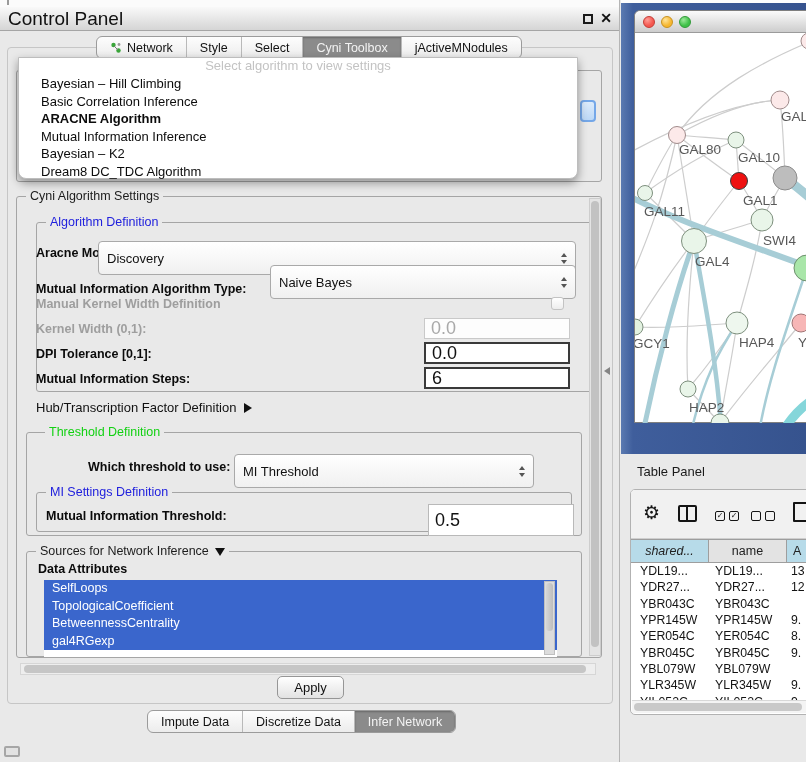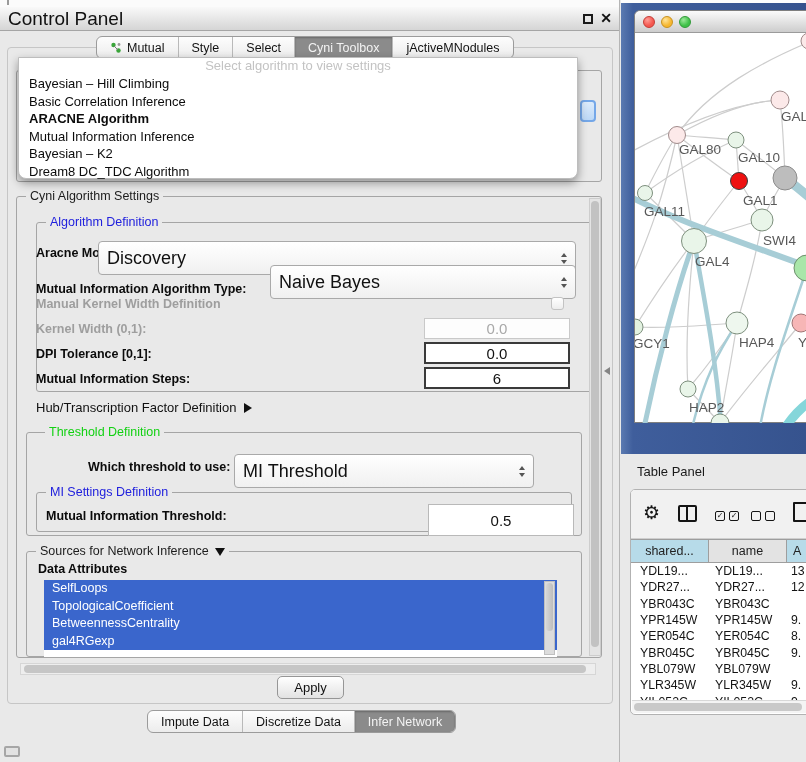--- a/index.html
+++ b/index.html
@@ -36,27 +36,27 @@
   
   #frag-box { left:16px; top:70px; width:586px; height:112px; }
   #frag-combo { position:absolute; left:40px; top:146px; width:536px; height:30px; border:1px solid #ababab; border-radius:6px; background:#f4f4f4; z-index:2; }
   #frag-spin { position:absolute; left:580px; top:100px; width:16px; height:22px; border:2px solid #74a7e8; border-radius:4px;
     background:linear-gradient(#dcebfb,#bcd8f6); z-index:2; }
 
   
   .lbl { position:absolute; font-size:12.5px; font-weight:700; color:#0b0b0b; white-space:nowrap; z-index:3; }
   .lbl.dim { color:#9e9e9e; }
   .plain { position:absolute; font-size:13px; color:#111; white-space:nowrap; z-index:3; }
-  .combo { position:absolute; display:flex; align-items:center; padding:16px 8px; font-size:18px; color:#111;
+  .combo { position:absolute; display:flex; align-items:center; padding:16px 8px; font-size:13px; color:#111;
     background:linear-gradient(#ffffff,#f0f0f0); border:1px solid #a9a9a9; border-radius:4px; z-index:3; }
   .spin { display:flex; flex-direction:column; gap:3px; margin-left:auto; }
   .spin i { width:0; height:0; border-left:3.5px solid transparent; border-right:3.5px solid transparent; }
   .spin .up { border-bottom:4.5px solid #555; }
   .spin .dn { border-top:4.5px solid #555; }
-  input.field { position:absolute; text-align:center; font-family:"Liberation Sans",sans-serif; font-size:15px; padding:8px 6px;
+  input.field { position:absolute; text-align:left; font-family:"Liberation Sans",sans-serif; font-size:18px; padding:8px 6px;
     background:#fff; border:1px solid #b9b9b9; color:#111; z-index:3; }
   input.field.foc { border:2px solid #3a3a3a; }
   input.field.dis { border:1px solid #c9c9c9; color:#a9a9a9; background:#fdfdfd; }
   #manual-kernel-checkbox { position:absolute; left:551px; top:297px; width:13px; height:13px; border:1px solid #c3c3c3; border-radius:3px;
     background:linear-gradient(#fff,#ededed); z-index:3; }
   .tri-right { display:inline-block; width:0; height:0; border-top:5px solid transparent; border-bottom:5px solid transparent;
     border-left:8px solid #111; margin-left:8px; vertical-align:-1px; }
   .tri-down { display:inline-block; width:0; height:0; border-left:5px solid transparent; border-right:5px solid transparent;
     border-top:8px solid #111; margin-left:6px; vertical-align:-1px; }
 
@@ -72,21 +72,21 @@
   #hscroll { position:absolute; left:20px; top:663px; width:576px; height:12px; background:#eeeeee; border:1px solid #d6d6d6; z-index:3; }
   #hthumb { position:absolute; left:3px; top:1px; width:562px; height:8px; background:#c6c6c6; border-radius:5px; }
 
   #apply-btn { position:absolute; left:277px; top:676px; width:67px; height:23px; border:1px solid #969696; border-radius:5px;
     background:linear-gradient(#ffffff,#e2e2e2); font-size:13px; color:#111; text-align:center; line-height:21px; z-index:3; }
 
   
   #dd-overlay { position:absolute; left:18px; top:57px; width:560px; height:122px; background:#fff;
     border:1px solid #bdbdbd; border-radius:0 0 8px 8px; box-shadow:0 4px 10px rgba(0,0,0,.38); z-index:6; }
   #dd-placeholder { height:17px; text-align:center; font-size:13px; color:#c3c3c3; line-height:16px; }
-  .dd-item { height:17.5px; line-height:17.5px; padding-left:10px; font-size:13px; color:#0c0c0c; white-space:nowrap; }
+  .dd-item { height:17.5px; line-height:17.5px; padding-left:22px; font-size:13px; color:#0c0c0c; white-space:nowrap; }
   .dd-item.sel { font-weight:700; }
 
   #split-arrow { position:absolute; left:604px; top:367px; width:0; height:0; border-top:4px solid transparent;
     border-bottom:4px solid transparent; border-right:6px solid #858585; z-index:3; }
   #corner-chip { position:absolute; left:4px; top:746px; width:16px; height:11px; border:2px solid #a6a6a6; background:#e2e2e2; border-radius:2px; }
 
   
   #right { position:absolute; left:621px; top:0; width:185px; height:762px; background:#e9e9e9; overflow:hidden; }
   #right-top-strip { position:absolute; left:0; top:0; width:100%; height:4px; background:#fdfdfd; }
   #desktop-blue { position:absolute; left:0; top:3px; width:100%; height:451px;
@@ -111,21 +111,21 @@
   #cols-icon { position:absolute; left:47px; top:15px; width:19px; height:17px; border:2px solid #141414; border-radius:2px; }
   #cols-icon::after { content:""; position:absolute; left:6px; top:0; width:2px; height:13px; background:#141414; }
   .ckpair { position:absolute; top:21px; display:flex; gap:4px; }
   #checked-pair { left:84px; } #unchecked-pair { left:120px; }
   .ck { width:10px; height:10px; border:1.5px solid #141414; border-radius:2px; font-size:8px; line-height:8px; text-align:center; color:#141414; }
   .ck.on::after { content:"✓"; }
   #doc-icon { position:absolute; left:162px; top:12px; width:15px; height:20px; border:2px solid #141414; border-radius:1px; }
   #t-header { position:absolute; left:0; top:49px; width:100%; height:24px; display:flex; font-size:12.5px; color:#222;
     border-top:1px solid #9e9e9e; border-bottom:1px solid #9e9e9e; }
   .hcell { height:100%; border-right:1px solid #9e9e9e; display:flex; align-items:center; justify-content:center; }
-  .hcell.c0 { width:78px; background:#b7dbe9; }
+  .hcell.c0 { width:78px; background:#b7dbe9;font-style:italic; }
   .hcell.c1 { width:78px; background:#e3e3e3; }
   .hcell.c2 { flex:1; background:#b7dbe9; justify-content:flex-start; padding-left:6px; }
   #t-body { position:absolute; left:0; top:73px; width:100%; height:139px; overflow:hidden; }
   .trow { display:flex; height:16.3px; align-items:center; font-size:12.3px; color:#141414; background:#fff; }
   .tcell.c0 { width:78px; padding-left:9px; }
   .tcell.c1 { width:78px; padding-left:6px; }
   .tcell.c2 { flex:1; padding-left:4px; }
   #t-hscroll { position:absolute; left:1px; bottom:1px; width:176px; height:13px; background:#f4f4f4; border-top:1px solid #d8d8d8; }
   #t-hthumb { position:absolute; left:2px; top:2px; width:168px; height:8px; background:#c9c9c9; border-radius:4px; }
 
@@ -152,21 +152,21 @@
     <nav class="tabbar" id="top-tabs">
       <div class="tab">
         <span class="net-ico">
           <svg width="12" height="12">
               <circle cx="3.5" cy="3" r="2.2" fill="#3aa53a"></circle>
               <circle cx="8.5" cy="8.5" r="2.2" fill="#3aa53a"></circle>
               <line x1="4" y1="4" x2="8" y2="8" stroke="#777" stroke-width="1"></line>
               <circle cx="9" cy="2.5" r="1.4" fill="#9a9a9a"></circle>
             </svg>
         </span>
-        <span>Mutual</span>
+        <span>Network</span>
       </div>
       <div class="tab">
           <span>Style</span>
         </div>
       <div class="tab">
           <span>Select</span>
         </div>
       <div class="tab sel">
           <span>Cyni Toolbox</span>
         </div>

